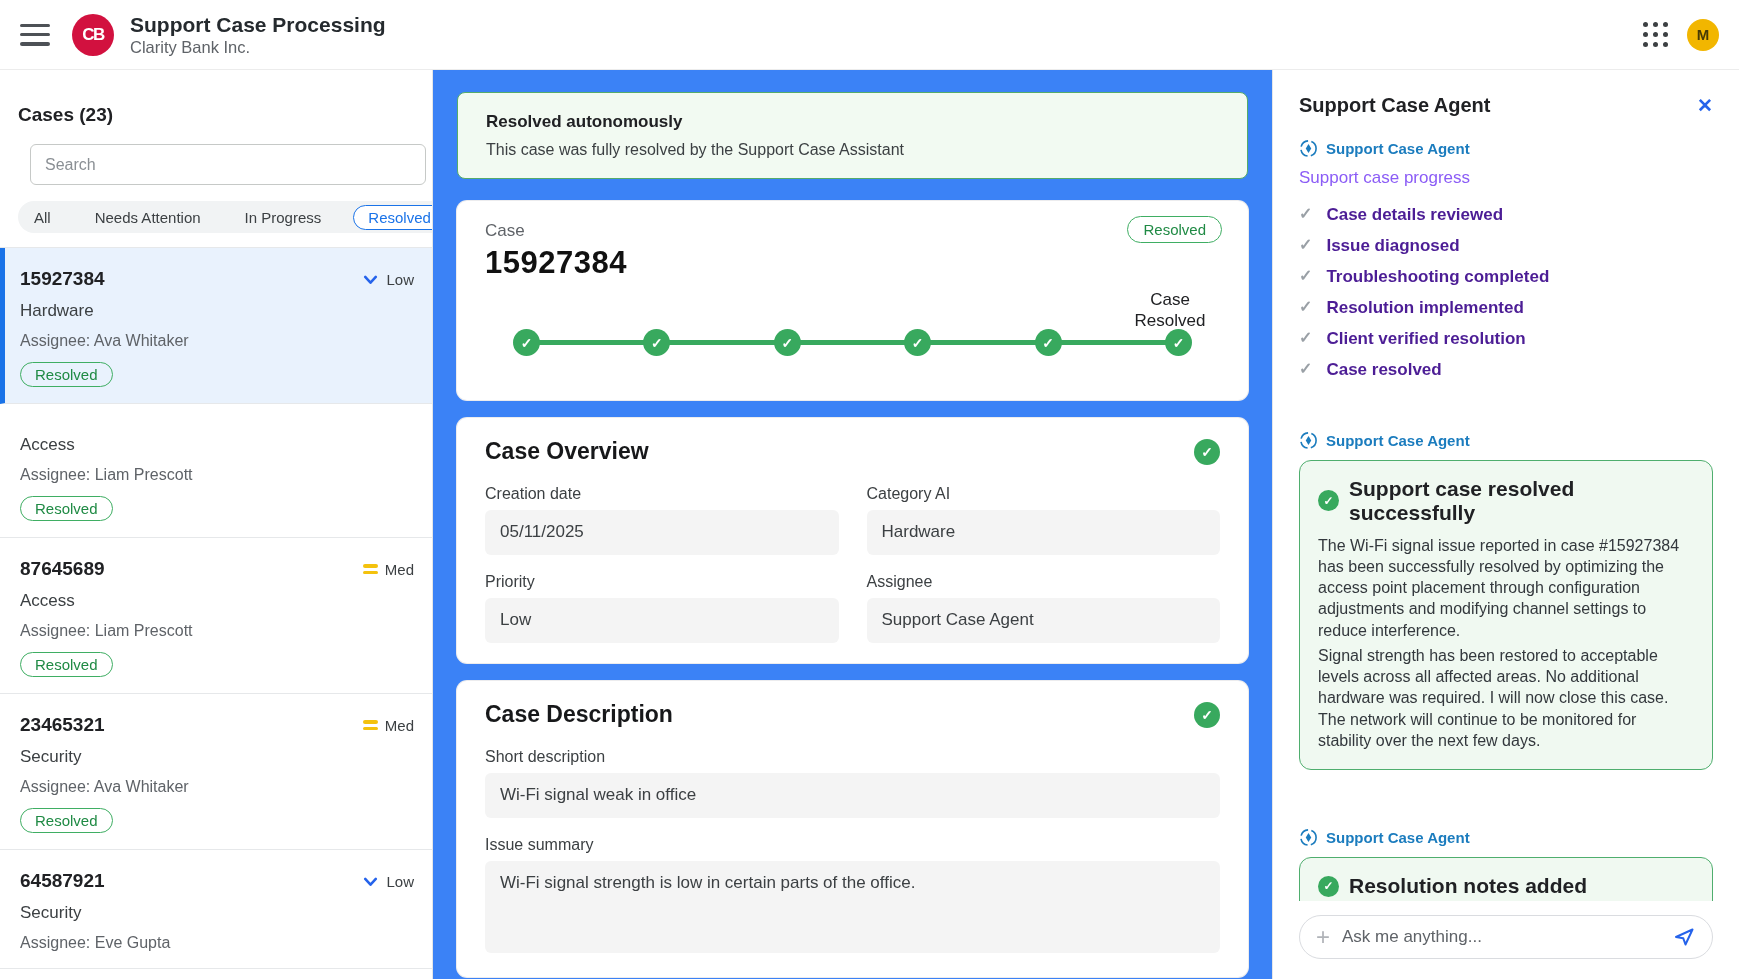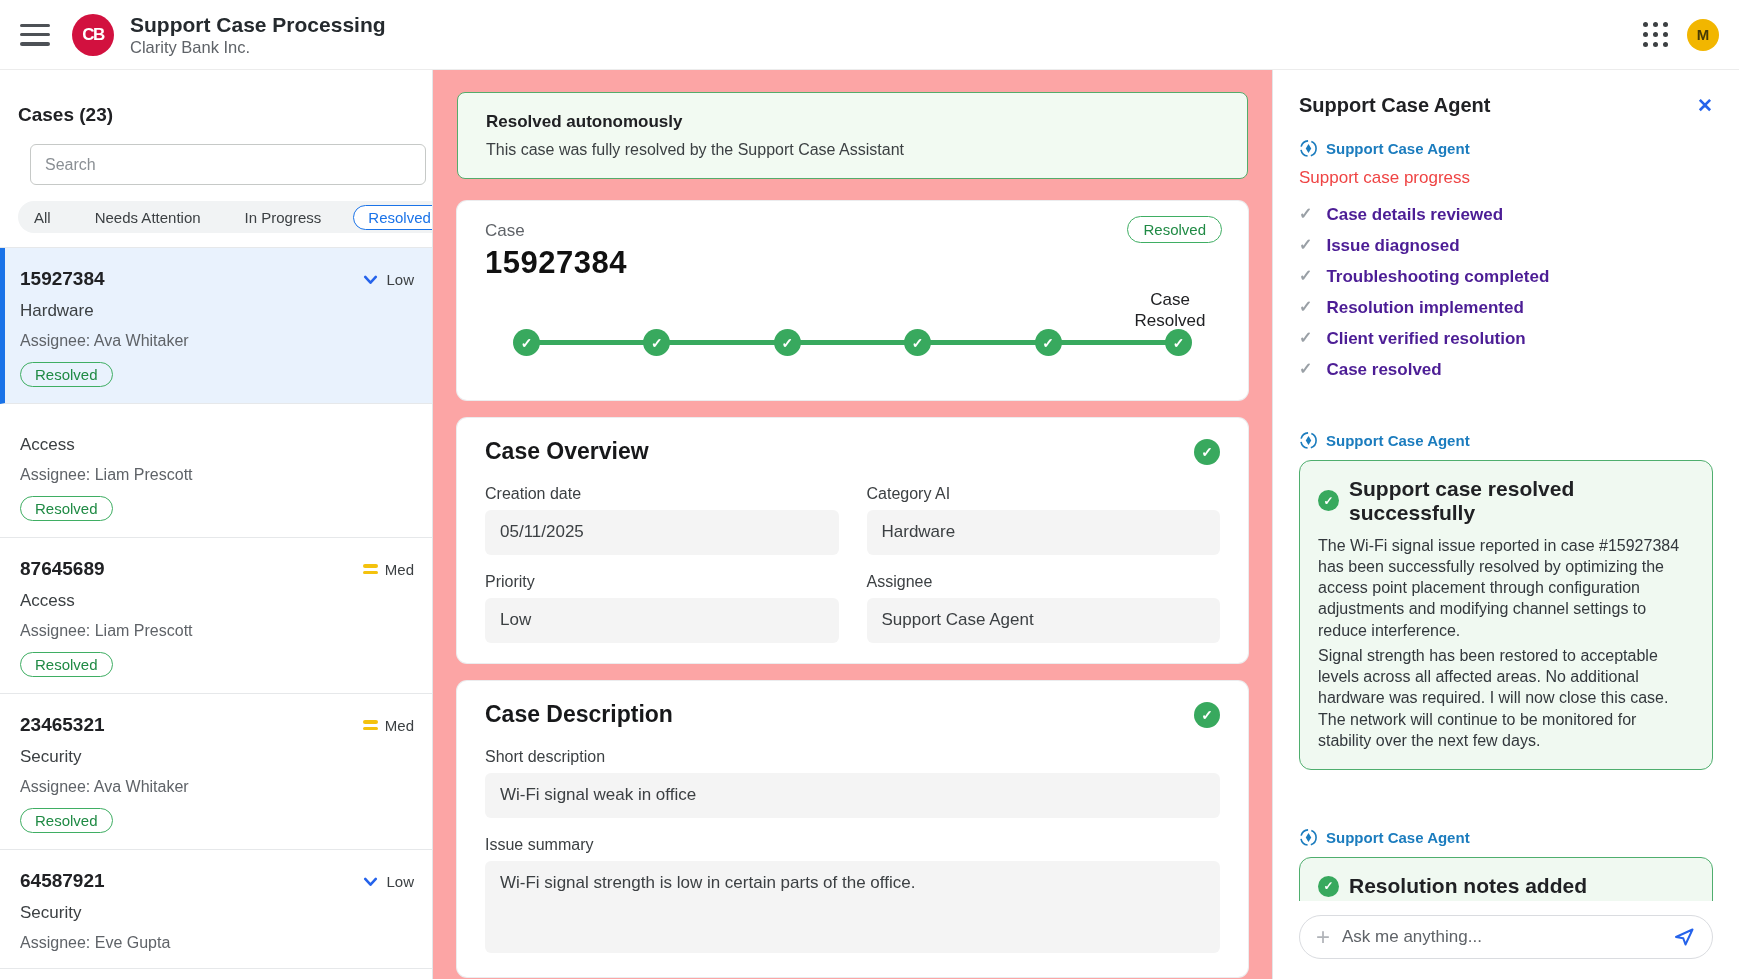--- a/index.html
+++ b/index.html
@@ -22,21 +22,21 @@
     grid-template-columns:repeat(3,1fr); gap:4px; cursor:pointer; }
   .grid-icon i { width:5px; height:5px; border-radius:50%; background:#3c4043; }
   .avatar { width:32px; height:32px; border-radius:50%; background:#f2b600;
     color:#463a05; font-weight:bold; font-size:15px; display:flex;
     align-items:center; justify-content:center; cursor:pointer; }
 
   
   .body { display:flex; height:909px; }
   .sidebar { width:433px; background:#fff; border-right:1px solid #e4e6e8;
     display:flex; flex-direction:column; overflow:hidden; }
-  .main { flex:1; background:#fca5a5; overflow:hidden; padding:22px 24px; }
+  .main { flex:1; background:#3b82f6; overflow:hidden; padding:22px 24px; }
   .panel { width:467px; background:#fff; border-left:1px solid #e4e6e8;
     display:flex; flex-direction:column; }
 
   
   .sb-top { padding:20px 18px 0 18px; }
   .sb-title { font-size:19px; font-weight:bold; margin:14px 0 18px 0; }
   .search { width:100%; height:41px; border:1px solid #c6c9c7; border-radius:6px;
     font-size:16px; padding:12px 14px; color:#202124; outline:none;
     font-family:"Liberation Sans",sans-serif;margin-left:12px; }
   .search::placeholder { color:#8a8f94; }
@@ -102,21 +102,21 @@
 
   
   .panel-head { display:flex; align-items:center; padding:24px 26px 10px 26px; }
   .panel-title { font-size:20px; font-weight:bold; }
   .close-x { margin-left:auto; color:#2563eb; font-size:19px; cursor:pointer;
     font-weight:bold; }
   .panel-body { flex:1; overflow:hidden; padding:8px 26px 0 26px; }
   .agent-label { display:flex; align-items:center; gap:8px; color:#1b7cbe;
     font-size:15px; font-weight:bold; margin:14px 0 10px 0; }
   .agent-label svg { color:#1b7cbe; }
-  .progress-title { font-size:17px; color:#ef4444; margin:8px 0 16px 0; }
+  .progress-title { font-size:17px; color:#8b5cf6; margin:8px 0 16px 0; }
   .chk-row { display:flex; align-items:flex-start; gap:14px; margin-bottom:9px; }
   .chk-mark { color:#9aa0a6; font-size:16px; font-weight:bold; line-height:1.3; }
   .chk-text { font-size:17px; font-weight:bold; color:#4c1d95; line-height:1.3; }
   .msg-card { background:#f0f9f1; border:1px solid #4fae6e; border-radius:12px;
     padding:16px 18px; margin:6px 0 18px 0; }
   .msg-head { display:flex; align-items:center; gap:10px; margin-bottom:10px; }
   .msg-check { width:21px; height:21px; border-radius:50%; background:#38a95e;
     color:#fff; display:flex; align-items:center; justify-content:center;
     font-size:12px; font-weight:bold; flex:none; }
   .msg-title { font-size:21px; font-weight:bold; color:#202124; }

